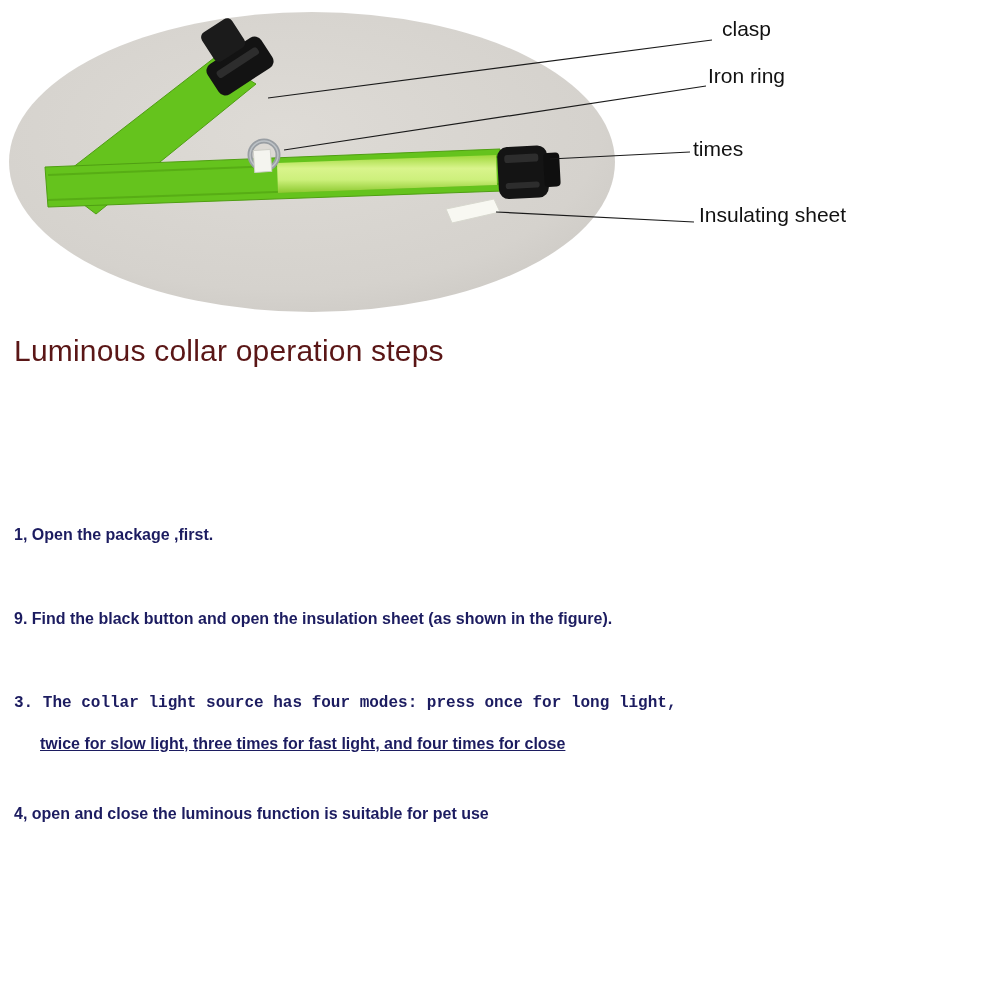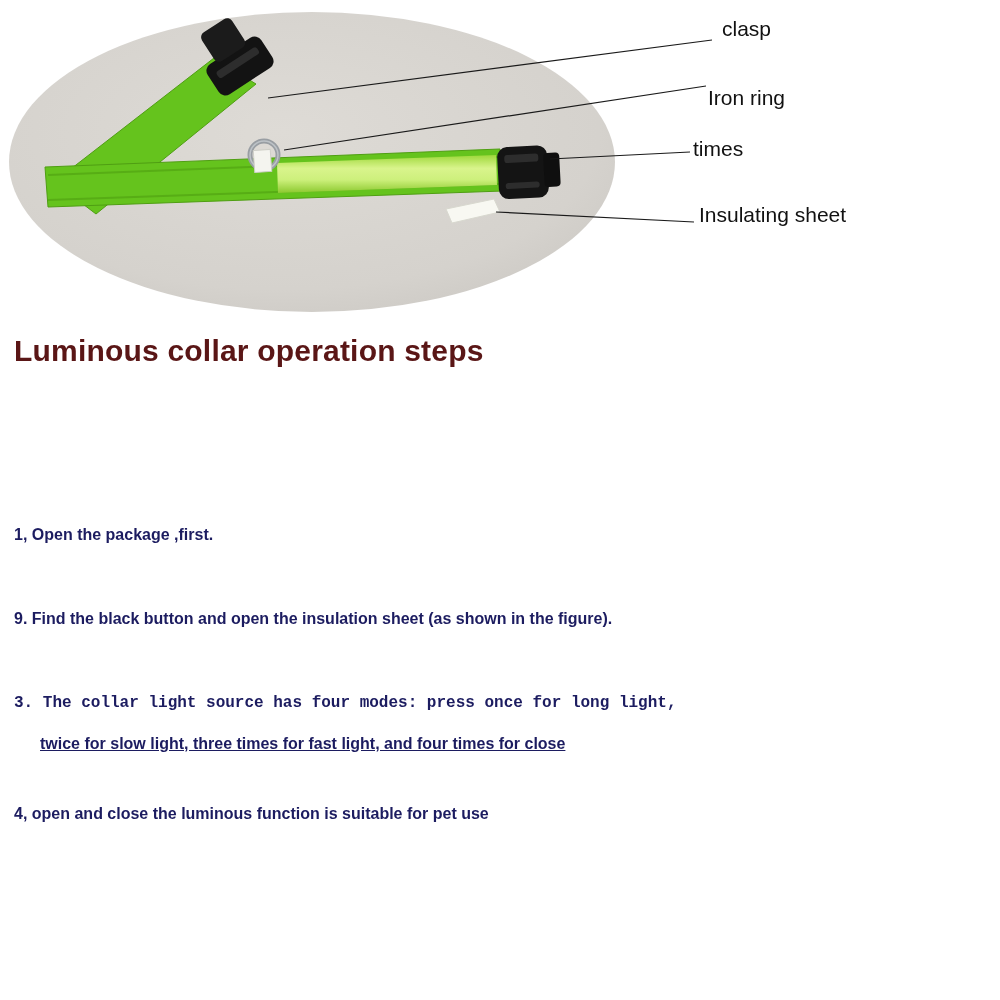--- a/index.html
+++ b/index.html
@@ -23,31 +23,31 @@
     height: 320px;
   }
   .part-label {
     position: absolute;
     font-size: 21px;
     color: #111111;
     white-space: nowrap;
     line-height: 1.1;
   }
   #label-clasp            { left: 722px; top: 17px; }
-  #label-iron-ring        { left: 708px; top: 64px; margin-top: 22px; }
+  #label-iron-ring        { left: 708px; top: 64px; }
   #label-size             { left: 693px; top: 137px; }
   #label-insulating-sheet { left: 699px; top: 203px; text-align: center; }
 
   .page-title {
     position: absolute;
     left: 14px;
     top: 334px;
     margin: 0;
     font-size: 30px;
-    font-weight: 700;
+    font-weight: 400;
     color: #5a1616;
     letter-spacing: 0.2px;
   }
   .step-line {
     position: absolute;
     margin: 0;
     font-size: 16px;
     font-weight: 600;
     color: #1c1c60;
     white-space: nowrap;

